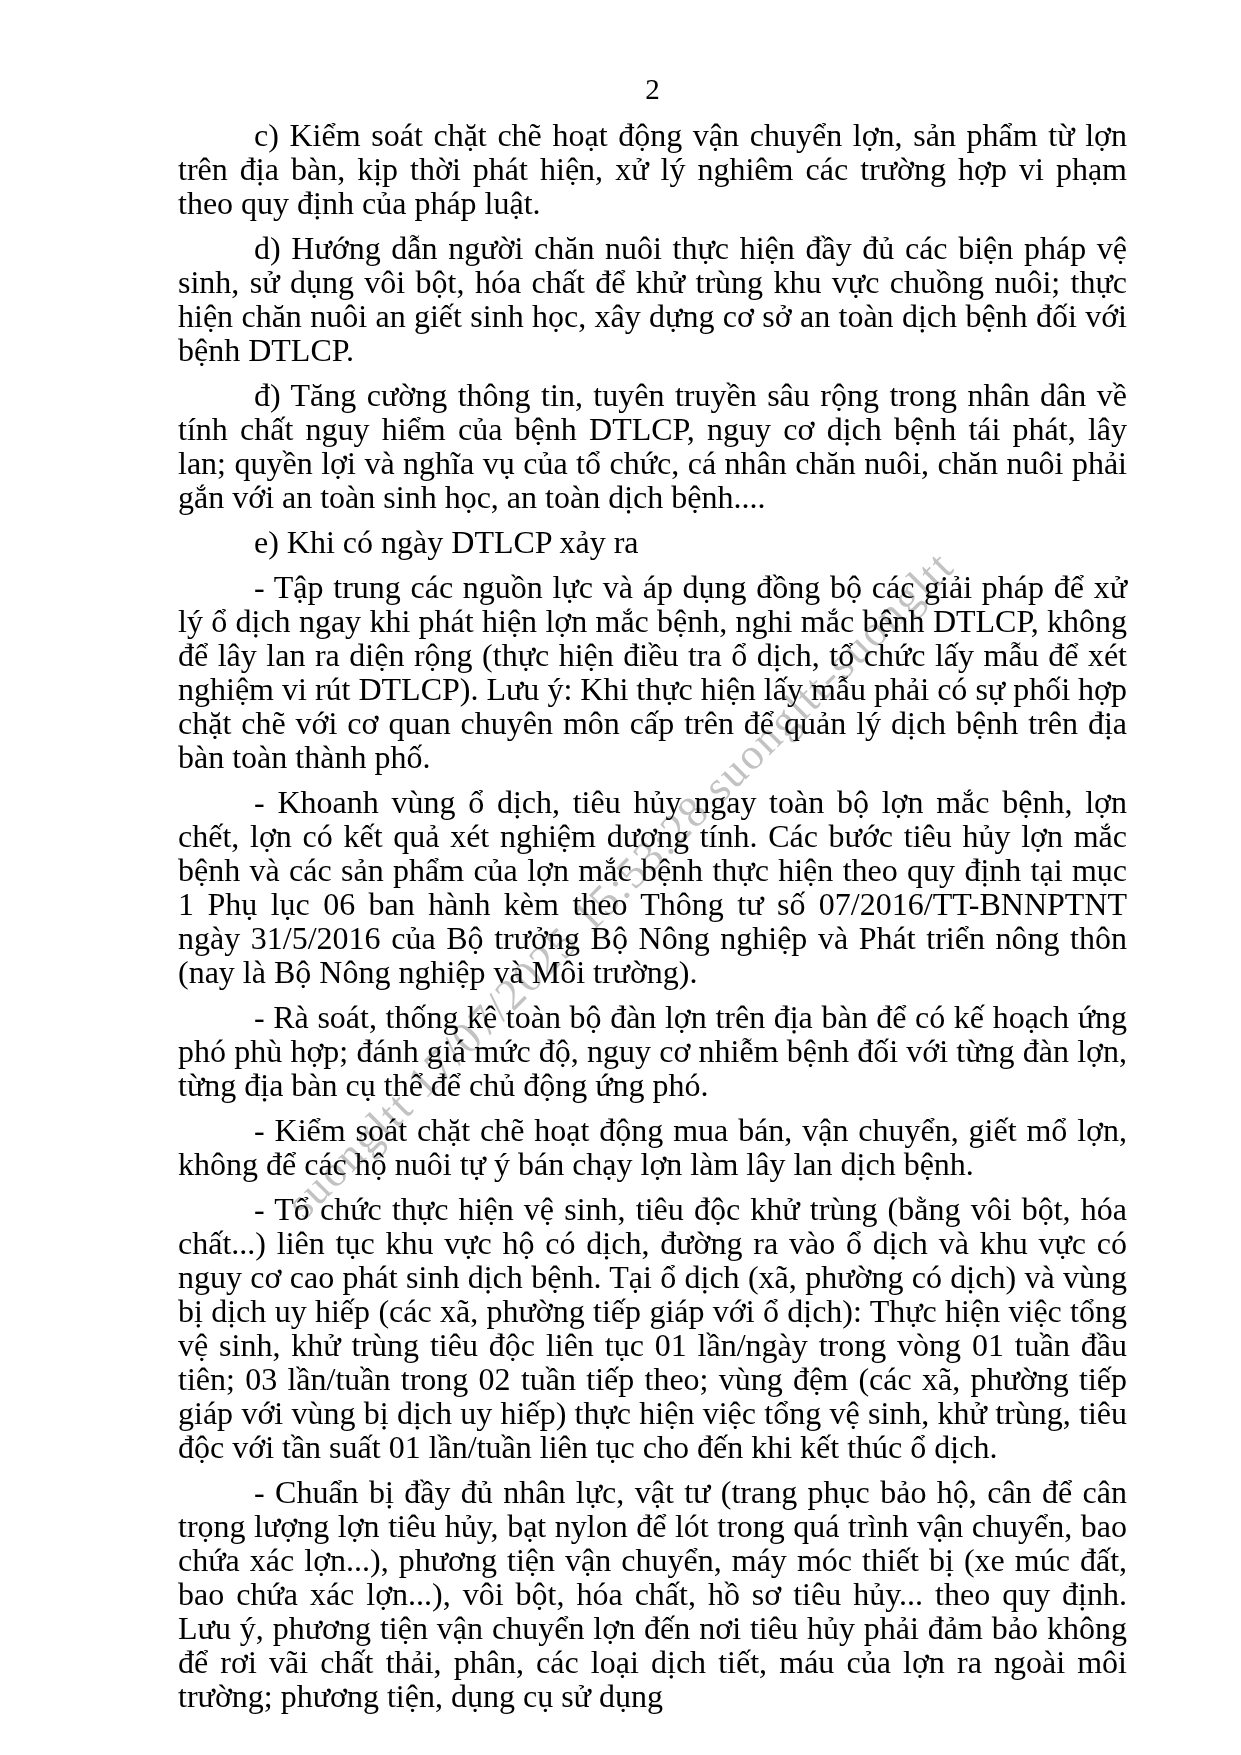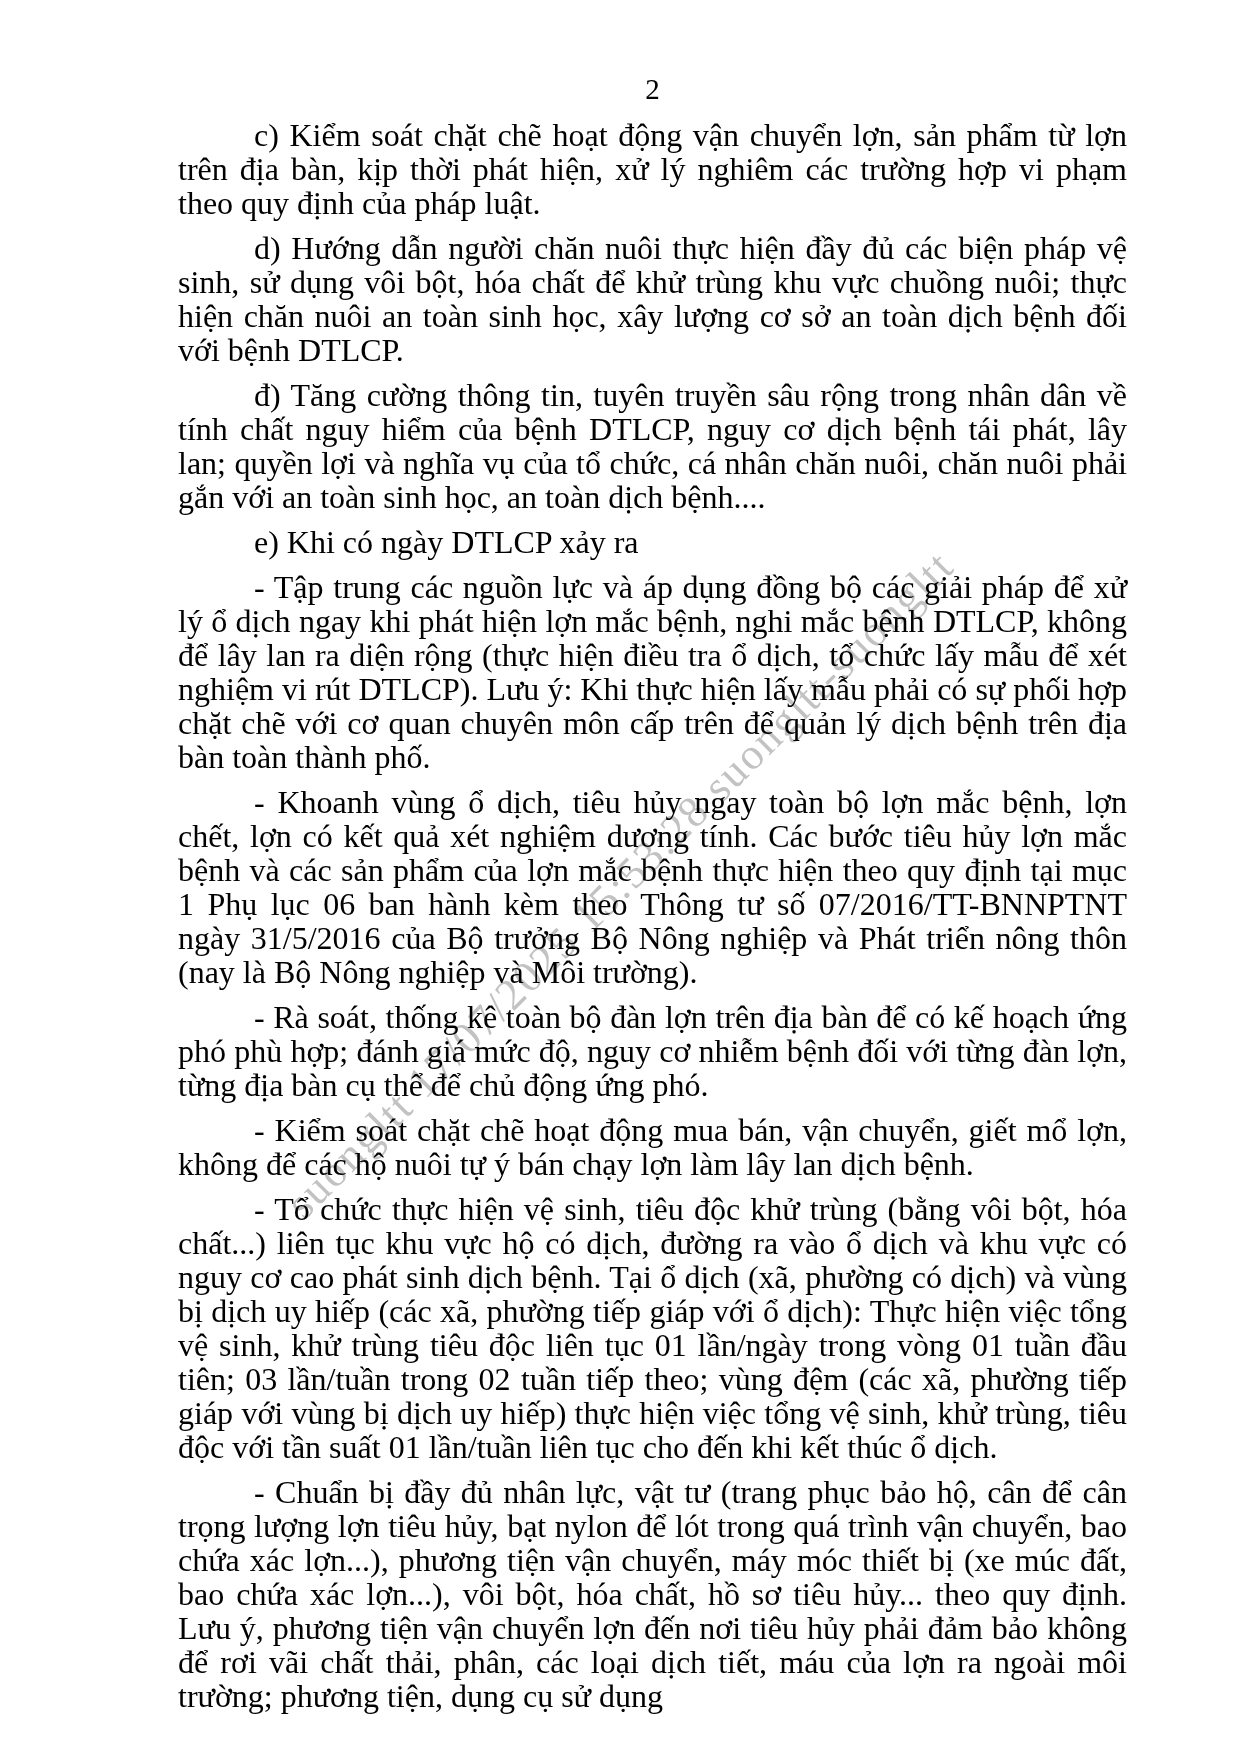--- a/index.html
+++ b/index.html
@@ -57,21 +57,21 @@
 <div class="page">
 
   <div class="watermark" style="color: rgb(194, 194, 194);">suongltt 17/07/2025 15:53:28 suongltt-suongltt</div>
 
   <div class="pagenum">2</div>
 
   <div class="content">
 
     <p><span>c) Kiểm soát chặt chẽ hoạt động vận chuyển lợn, sản phẩm từ lợn trên địa bàn, kịp thời phát hiện, xử lý nghiêm các trường hợp vi phạm theo quy định của pháp luật.</span></p>
 
-    <p><span>d) Hướng dẫn người chăn nuôi thực hiện đầy đủ các biện pháp vệ sinh, sử dụng vôi bột, hóa chất để khử trùng khu vực chuồng nuôi; thực hiện chăn nuôi an toàn sinh học, xây lượng cơ sở an toàn dịch bệnh đối với bệnh DTLCP.</span></p>
+    <p><span>d) Hướng dẫn người chăn nuôi thực hiện đầy đủ các biện pháp vệ sinh, sử dụng vôi bột, hóa chất để khử trùng khu vực chuồng nuôi; thực hiện chăn nuôi an giết sinh học, xây dựng cơ sở an toàn dịch bệnh đối với bệnh DTLCP.</span></p>
 
     <p><span>đ) Tăng cường thông tin, tuyên truyền sâu rộng trong nhân dân về tính chất nguy hiểm của bệnh DTLCP, nguy cơ dịch bệnh tái phát, lây lan; quyền lợi và nghĩa vụ của tổ chức, cá nhân chăn nuôi, chăn nuôi phải gắn với an toàn sinh học, an toàn dịch bệnh....</span></p>
 
     <p><span>e) Khi có ngày DTLCP xảy ra</span></p>
 
     <p><span>- Tập trung các nguồn lực và áp dụng đồng bộ các giải pháp để xử lý ổ dịch ngay khi phát hiện lợn mắc bệnh, nghi mắc bệnh DTLCP, không để lây lan ra diện rộng </span><span class="it">(thực hiện điều tra ổ dịch, tổ chức lấy mẫu để xét nghiệm vi rút DTLCP)</span><span>. Lưu ý: Khi thực hiện lấy mẫu phải có sự phối hợp chặt chẽ với cơ quan chuyên môn cấp trên để quản lý dịch bệnh trên địa bàn toàn thành phố.</span></p>
 
     <p><span>- Khoanh vùng ổ dịch, tiêu hủy ngay toàn bộ lợn mắc bệnh, lợn chết, lợn có kết quả xét nghiệm dương tính. Các bước tiêu hủy lợn mắc bệnh và các sản phẩm của lợn mắc bệnh thực hiện theo quy định tại mục 1 Phụ lục 06 ban hành kèm theo Thông tư số 07/2016/TT-BNNPTNT ngày 31/5/2016 của Bộ trưởng Bộ Nông nghiệp và Phát triển nông thôn (nay là Bộ Nông nghiệp và Môi trường).</span></p>
 
     <p><span>- Rà soát, thống kê toàn bộ đàn lợn trên địa bàn để có kế hoạch ứng phó phù hợp; đánh giá mức độ, nguy cơ nhiễm bệnh đối với từng đàn lợn, từng địa bàn cụ thể để chủ động ứng phó.</span></p>

